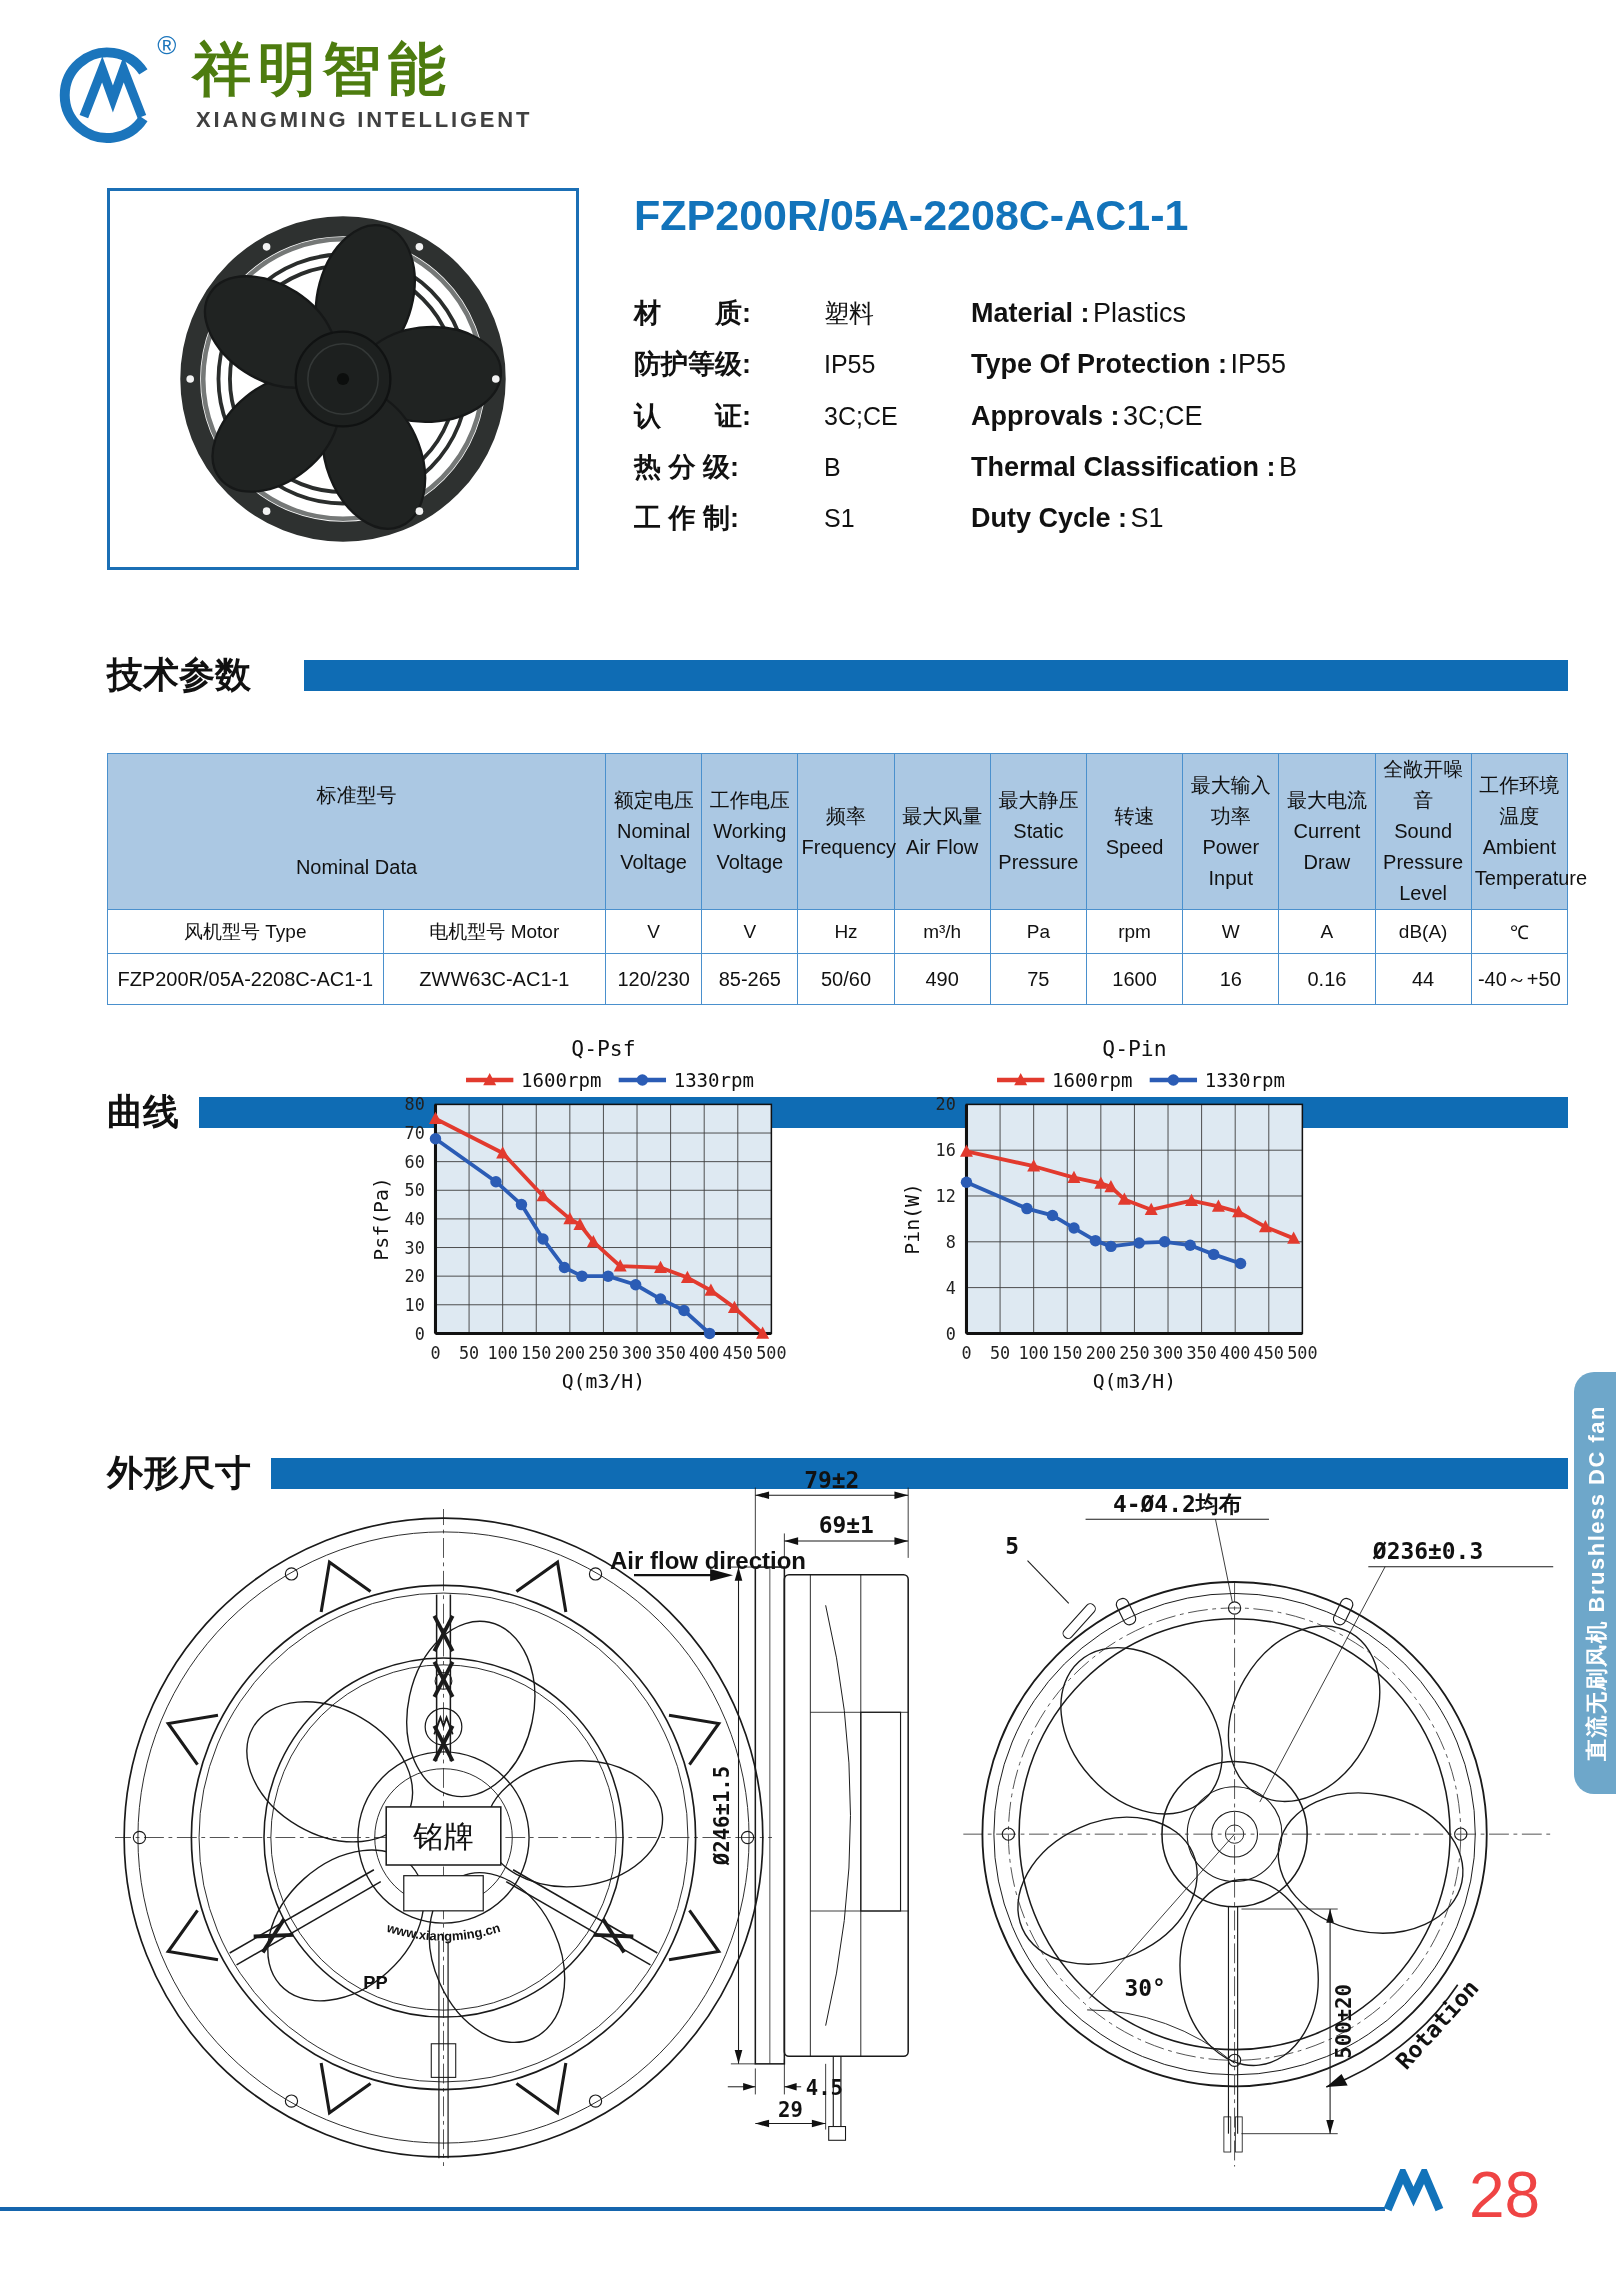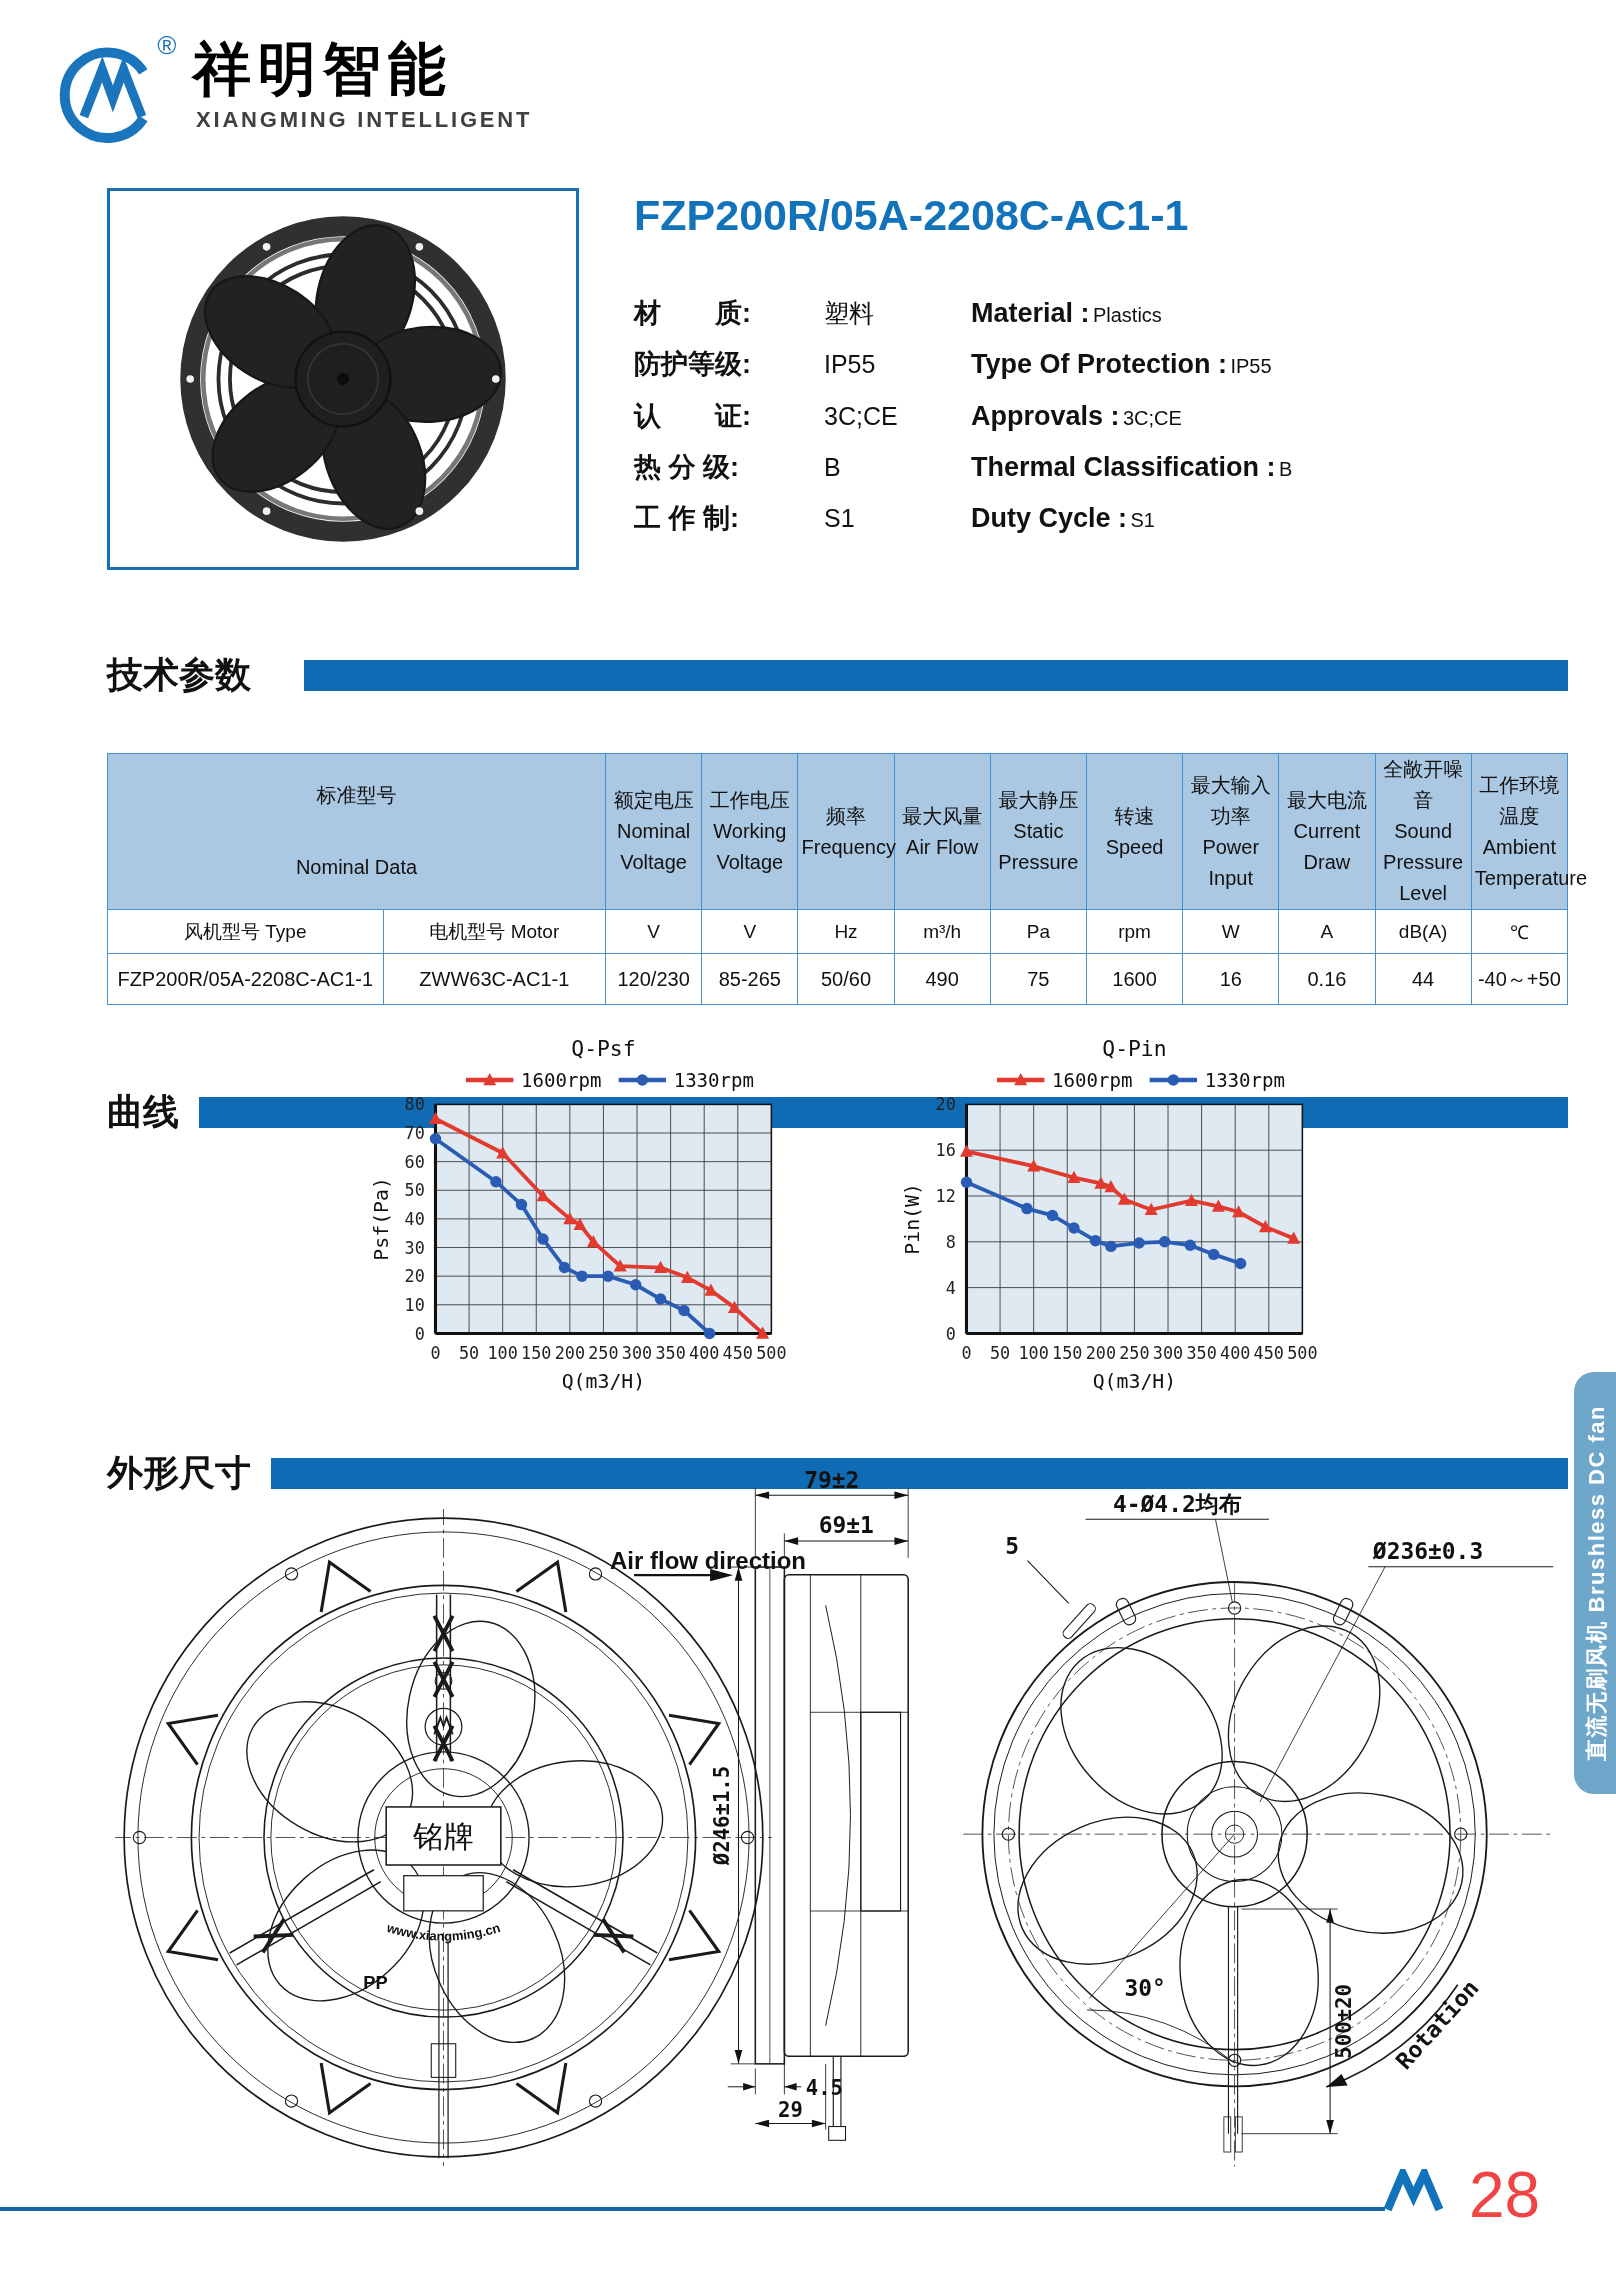--- a/index.html
+++ b/index.html
@@ -1,32 +1,32 @@
 <!DOCTYPE html>
 <html style="font-size:12.2px"><head>
 <meta charset="utf-8">
 <style>
   html,body{margin:0;padding:0;background:#ffffff;}
   #page{position:relative;width:1617px;height:2284px;background:#fff;overflow:hidden;
         font-family:"Liberation Sans",sans-serif;color:#111;}
   .abs{position:absolute;}
 
   
-  .brand-zh{left:193px;top:31px;font-size:58px;font-weight:bold;color:#000000;letter-spacing:6.9px;}
+  .brand-zh{left:193px;top:31px;font-size:58px;font-weight:bold;color:#4d7c0f;letter-spacing:6.9px;}
   .brand-en{left:196px;top:107px;font-size:22px;font-weight:bold;color:#404040;letter-spacing:2.8px;}
 
   
   .photo-box{left:107px;top:188px;width:472px;height:382px;border:3.1px solid #1b6fb5;box-sizing:border-box;}
   .model-title{left:634px;top:191px;font-size:43px;font-weight:bold;color:#1273ba;}
   .specs{left:634px;top:295px;width:935px;}
   .spec-row{display:grid;grid-template-columns:190px 147px 1fr;align-items:baseline;margin-bottom:15.3px;}
   .spec-row .zl{font-weight:bold;font-size:27px;white-space:pre;}
   .spec-row .zv{font-size:25px;}
   .spec-row .en b{font-size:27px;}
-  .spec-row .en span{font-size:20px;text-align:center;}
+  .spec-row .en span{font-size:27px;text-align:center;}
 
   
   .sec{left:107px;width:1461px;display:flex;align-items:center;}
   .sec .t{font-size:36px;font-weight:bold;white-space:nowrap;}
   .sec .bar{flex:1;height:31px;background:#0f6cb4;margin-left:20px;}
 
   
   table.tp{left:107px;top:753px;width:1461px;border-collapse:collapse;table-layout:fixed;position:absolute;}
   table.tp th, table.tp td{border:1.5px solid #4a90cd;text-align:center;vertical-align:middle;padding:0 3.1px;}
   table.tp tr.h1 th{background:#abc8e3;font-weight:normal;font-size:20px;line-height:1.55;height:139px;}

